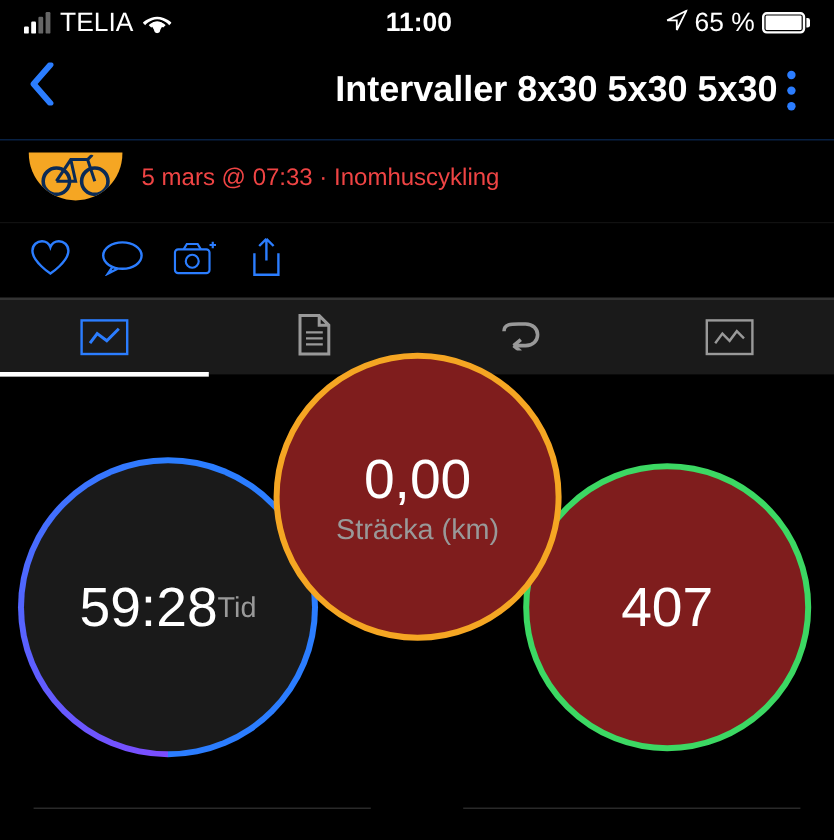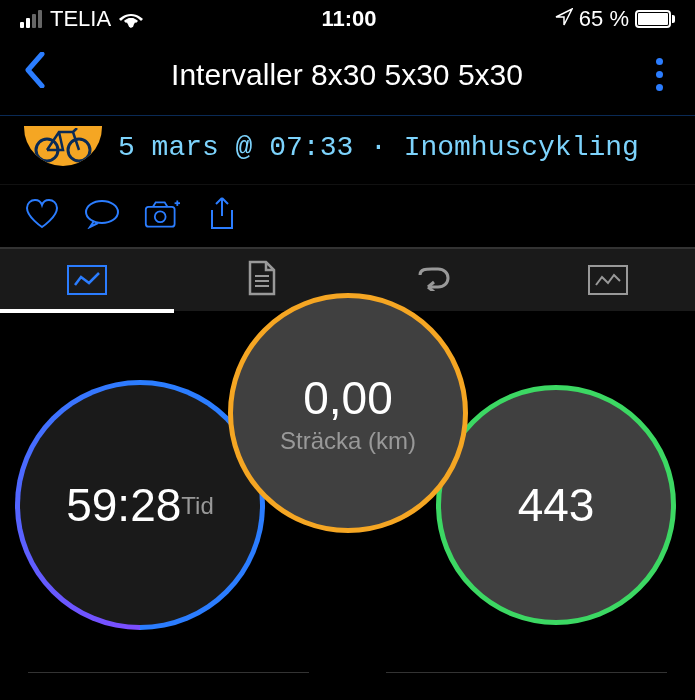--- a/index.html
+++ b/index.html
@@ -41,21 +41,21 @@
     .battery-tip { width: 3px; height: 8px; background: #fff; border-radius: 0 2px 2px 0; margin-left: 1px; }
     
     
     .nav-bar {
       display: flex;
       justify-content: space-between;
       align-items: center;
       padding: 14px 24px 18px;
     }
     .back-btn { color: #2b7dff; font-size: 40px; font-weight: 300; }
-    .nav-title { font-size: 30px; font-weight: 400; text-align: center; flex: 1; }
+    .nav-title { font-size: 30px; font-weight: 700; text-align: right; flex: 1; }
     .menu-dots { display: flex; flex-direction: column; gap: 6px; padding: 0 8px; }
     .menu-dots span { width: 7px; height: 7px; background: #2b7dff; border-radius: 50%; }
     
     .divider { height: 1px; background: #0a2a55; }
     
     
     .activity-header {
       display: flex;
       align-items: center;
       gap: 16px;
@@ -65,21 +65,21 @@
       width: 78px;
       height: 40px;
       background: #f5a623;
       border-radius: 0 0 40px 40px;
       display: flex;
       align-items: center;
       justify-content: center;
       overflow: hidden;
       margin-top: -2px;
     }
-    .activity-meta { font-size: 28px; color: #7dd3fc; font-family: Liberation Mono, monospace; }
+    .activity-meta { font-size: 20px; color: #ef4444; }
     
     
     .action-bar {
       display: flex;
       gap: 24px;
       padding: 12px 24px 16px;
       align-items: center;
     }
     .action-icon { color: #2b7dff; width: 36px; height: 34px; display: flex; align-items: center; justify-content: center; }
     
@@ -123,21 +123,21 @@
       background: #000;
       margin-top: 2px;
     }
     .gauge {
       position: absolute;
       border-radius: 50%;
       display: flex;
       flex-direction: column;
       align-items: center;
       justify-content: center;
-      background: #404040;
+      background: #7f1d1d;
     }
     .gauge-distance {
       width: 240px;
       height: 240px;
       top: -20px;
       left: 228px;
       border: 5px solid #f5a623;
       z-index: 2;
     }
     .gauge-time {
@@ -323,19 +323,19 @@
     <div class="gauge-time-inner">
       <div class="gauge-value">59:28</div>
       <div class="gauge-label">Tid</div>
     </div>
   </div>
   <div class="gauge gauge-distance">
     <div class="gauge-value">0,00</div>
     <div class="gauge-label">Sträcka (km)</div>
   </div>
   <div class="gauge gauge-calories">
-    <div class="gauge-value">443</div>
+    <div class="gauge-value">407</div>
   </div>
   <div class="bottom-lines">
     <span></span>
       <span></span>
   </div>
 </div>
 
 </body></html>

